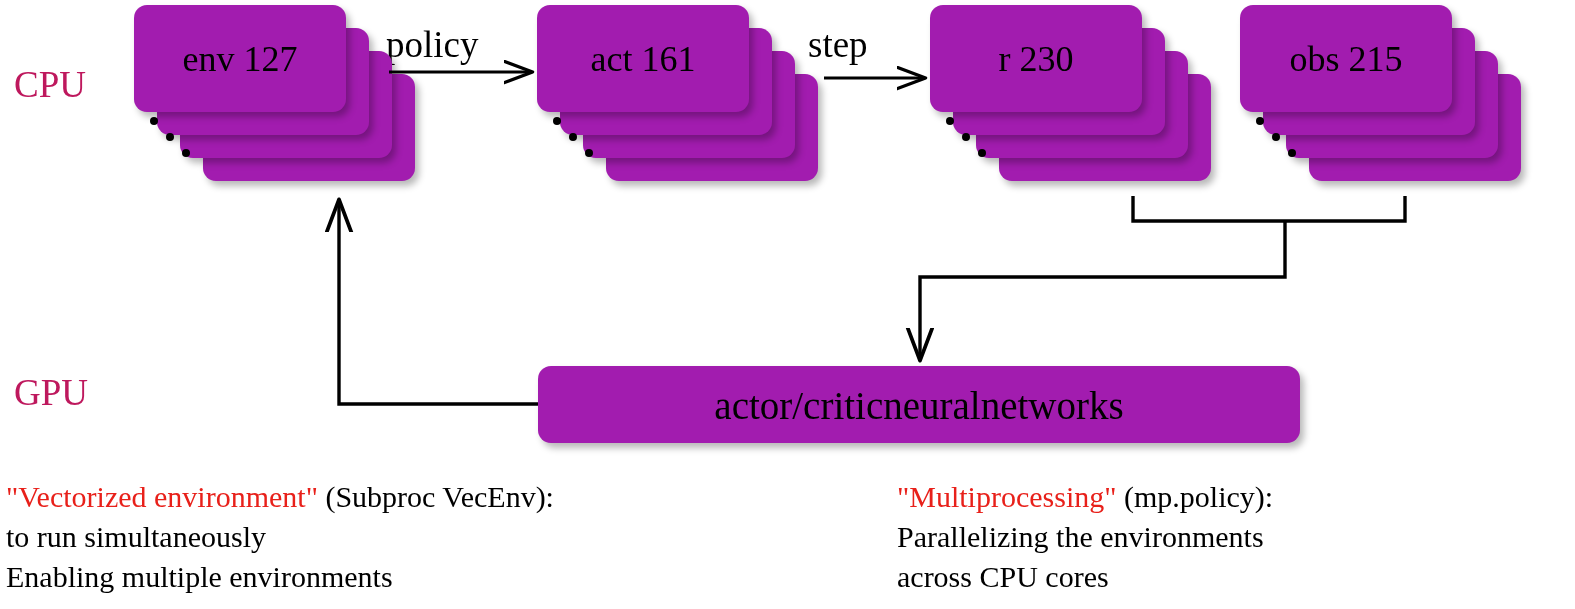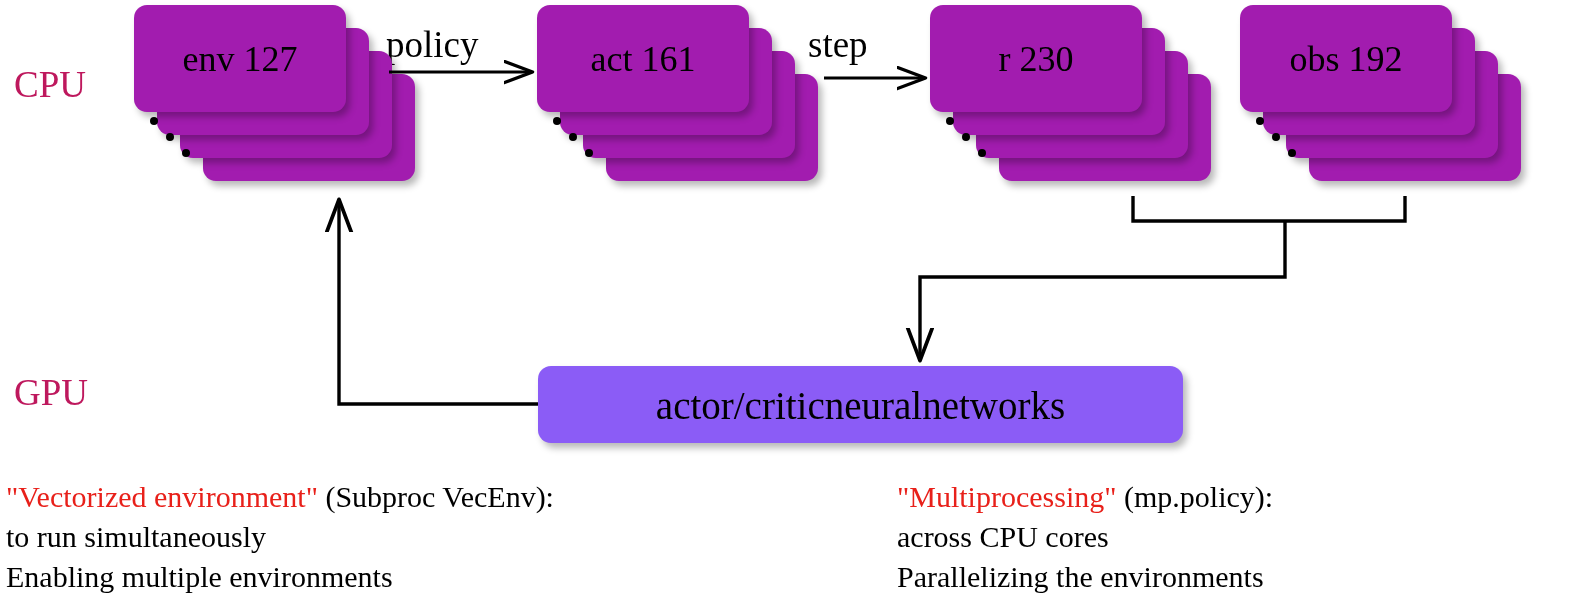--- a/index.html
+++ b/index.html
@@ -76,23 +76,23 @@
   }
   .ellipsis i:nth-child(1) { left: 0px;  top: 0px; }
   .ellipsis i:nth-child(2) { left: 16px; top: 16px; }
   .ellipsis i:nth-child(3) { left: 32px; top: 32px; }
 
   
   .gpu-box {
     position: absolute;
     left: 538px;
     top: 366px;
-    width: 645px;
+    width: 762px;
     height: 77px;
-    background: #8b5cf6;
+    background: #a21caf;
     border-radius: 13px;
     box-shadow: 4px 5px 7px rgba(0,0,0,0.28);
   }
   .gpu-box-label {
     position: absolute;
     left: 0; right: 0;
     top: 50%;
     transform: translateY(-50%);
     text-align: center;
     font-size: 39px;
@@ -185,21 +185,21 @@
     </div>
   </div>
 
   <div class="stack" style="left:1240px; top:5px;">
     <div class="ellipsis" style="left:16px; top:112px;">
       <i></i>
         <i></i>
         <i></i>
     </div>
     <div class="card c0">
-      <div class="card-label">obs 192</div>
+      <div class="card-label">obs 215</div>
     </div>
     <div class="card c1"></div>
     <div class="card c2"></div>
     <div class="card c3">
       <div class="card-label">obs_000</div>
     </div>
   </div>
 
   <div class="edge-label" style="left:386px; top:2px;margin-top:24px;">policy</div>
   <div class="edge-label" style="left:808px; top:16px;margin-top:10px;">step</div>
@@ -230,17 +230,17 @@
       <span class="hl">"Vectorized environment"</span><span> (Subproc VecEnv):</span>
     </span>
     <span class="ln">to run simultaneously</span>
     <span class="ln">Enabling multiple environments</span>
   </div>
 
   <div class="caption" style="left:897px; top:477px;">
     <span class="ln">
       <span class="hl">"Multiprocessing"</span><span> (mp.policy):</span>
     </span>
+    <span class="ln">Parallelizing the environments</span>
     <span class="ln">across CPU cores</span>
-    <span class="ln">Parallelizing the environments</span>
   </div>
 
 </div>
 
 </body></html>

